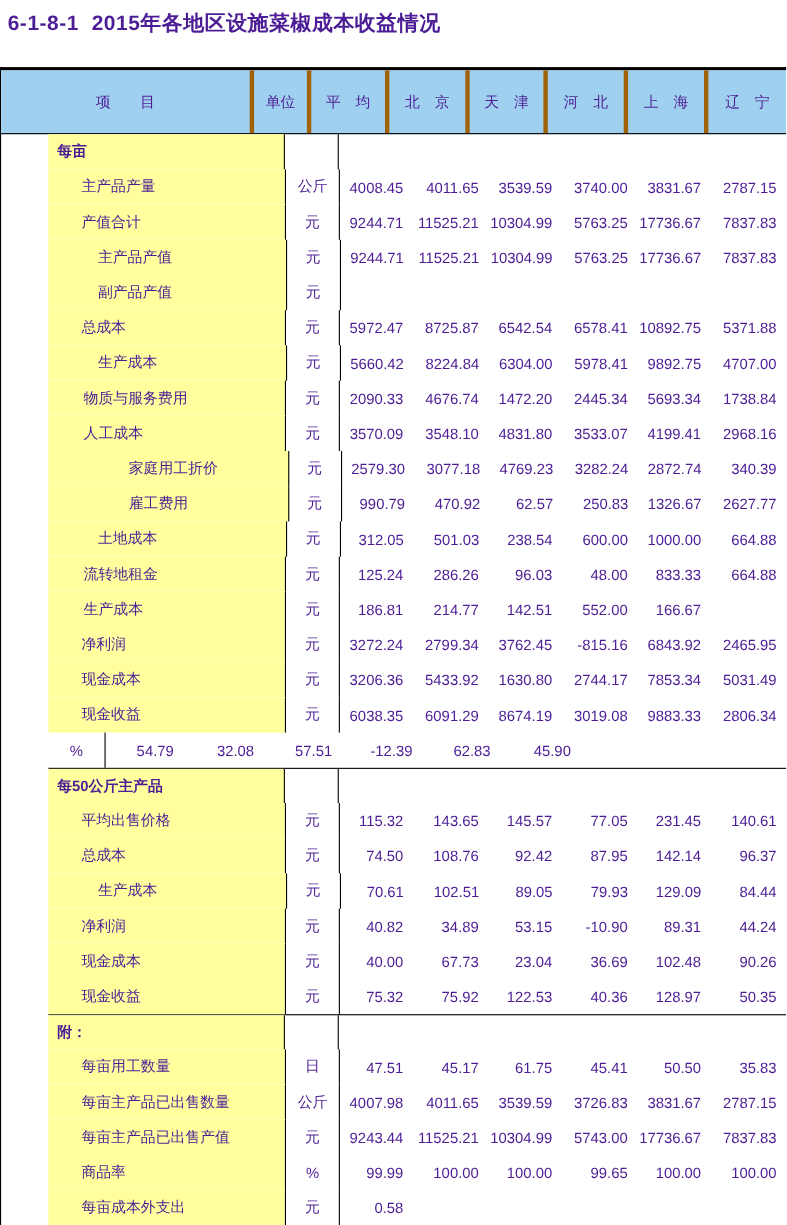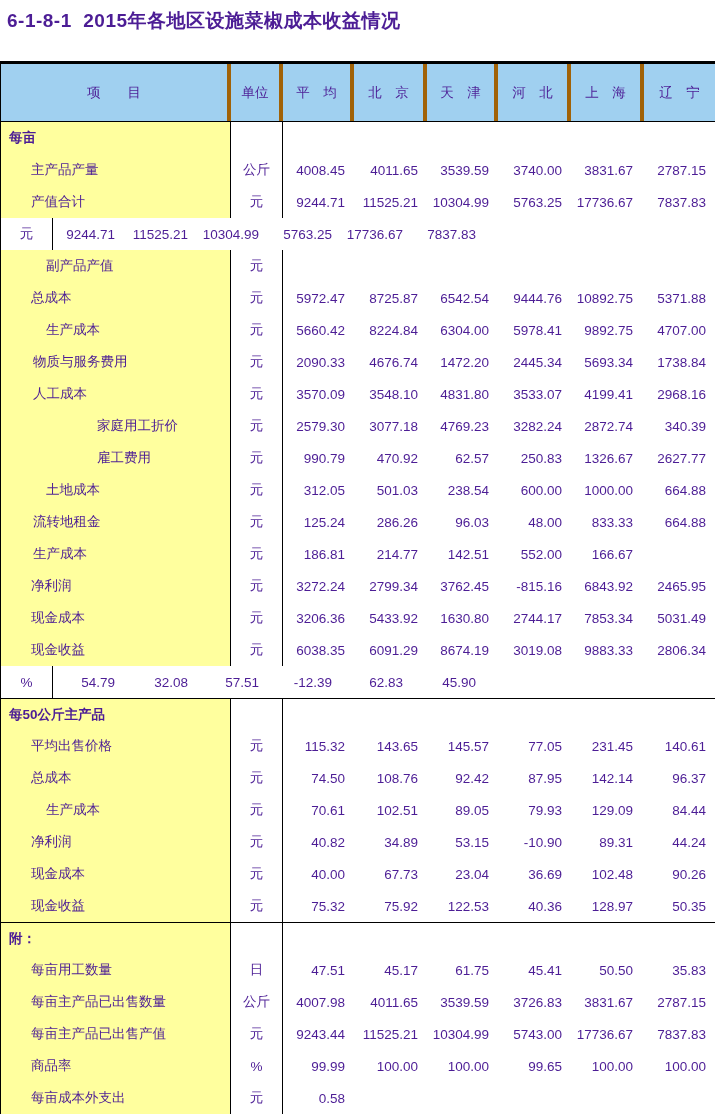--- a/index.html
+++ b/index.html
@@ -23,31 +23,31 @@
   .hcell {
     display:flex; align-items:center; justify-content:center;
     font-size:13.5px; box-sizing:border-box; border-right:4px solid #a16207;
     white-space:pre;
   }
   .hcell:last-child { border-right:none; }
   .h0 { width:230px; } .h1 { width:52px; }
   .h2 { width:71px; } .h3 { width:73px; } .h4 { width:71px; }
   .h5 { width:73px; } .h6 { width:71px; } .h7 { width:73px; }
 
-  .row { display:flex; height:32px; box-sizing:border-box; }
+  .row { display:flex; height:32px; box-sizing:border-box;margin-left:43px; }
   .row.divider { border-top:1px solid #000; }
   .cell { display:flex; align-items:center; font-size:13.5px; box-sizing:border-box; height:100%; }
   .item {
     width:230px; background:#FFFF9E; border-right:1px solid #000;
     white-space:pre;
   }
   .item.bold { font-weight:bold; }
   .ind0 { padding-left:8px; } .ind1 { padding-left:30px; }
   .ind2 { padding-left:45px; } .ind3 { padding-left:32px; }
-  .ind4 { padding-left:96px; }
+  .ind4 { padding-left:73px; }
   .unit { width:52px; border-right:1px solid #000; justify-content:center; }
   .val { justify-content:flex-end; padding-right:9px; }
   .c0 { width:71px; } .c1 { width:73px; } .c2 { width:71px; }
   .c3 { width:73px; } .c4 { width:71px; } .c5 { width:73px; }
 </style>
 </head>
 <body>
 
 <div class="page">
   <div class="title">6-1-8-1  2015年各地区设施菜椒成本收益情况</div>
@@ -87,20 +87,21 @@
           <div class="cell item ind1">产值合计</div>
           <div class="cell unit">元</div>
           <div class="cell val c0">9244.71</div>
           <div class="cell val c1">11525.21</div>
           <div class="cell val c2">10304.99</div>
           <div class="cell val c3">5763.25</div>
           <div class="cell val c4">17736.67</div>
           <div class="cell val c5">7837.83</div>
         </div>
         <div class="row">
+          <div class="cell item ind2">主产品产值</div>
           <div class="cell unit">元</div>
           <div class="cell val c0">9244.71</div>
           <div class="cell val c1">11525.21</div>
           <div class="cell val c2">10304.99</div>
           <div class="cell val c3">5763.25</div>
           <div class="cell val c4">17736.67</div>
           <div class="cell val c5">7837.83</div>
         </div>
         <div class="row">
           <div class="cell item ind2">副产品产值</div>
@@ -111,21 +112,21 @@
           <div class="cell val c3"></div>
           <div class="cell val c4"></div>
           <div class="cell val c5"></div>
         </div>
         <div class="row">
           <div class="cell item ind1">总成本</div>
           <div class="cell unit">元</div>
           <div class="cell val c0">5972.47</div>
           <div class="cell val c1">8725.87</div>
           <div class="cell val c2">6542.54</div>
-          <div class="cell val c3">9444.76</div>
+          <div class="cell val c3">6578.41</div>
           <div class="cell val c4">10892.75</div>
           <div class="cell val c5">5371.88</div>
         </div>
         <div class="row">
           <div class="cell item ind2">生产成本</div>
           <div class="cell unit">元</div>
           <div class="cell val c0">5660.42</div>
           <div class="cell val c1">8224.84</div>
           <div class="cell val c2">6304.00</div>
           <div class="cell val c3">5978.41</div>

